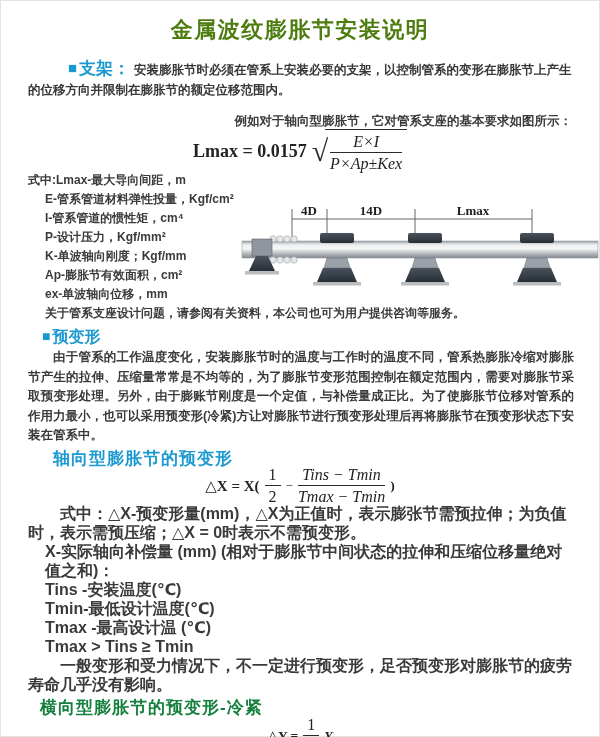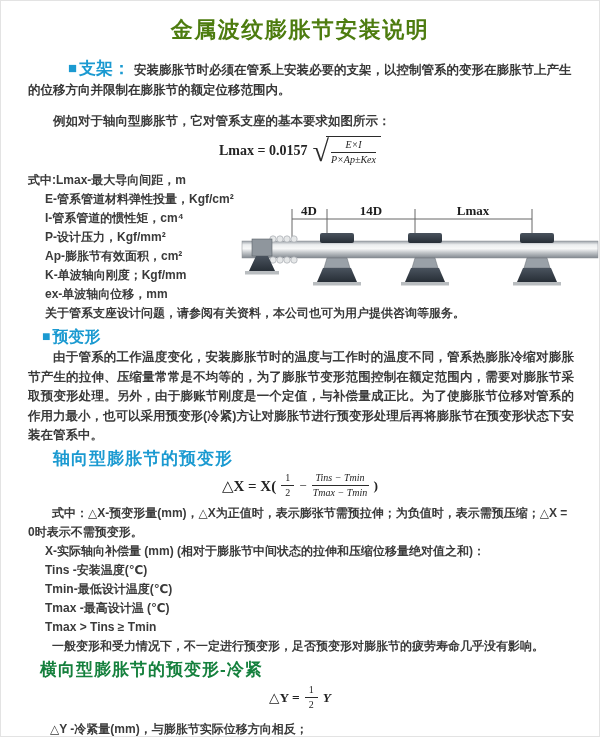--- a/index.html
+++ b/index.html
@@ -9,49 +9,49 @@
     box-shadow:inset 0 0 0 1px #e3e3e3;
   }
   .page-title{
     margin:15px 0 0;text-align:center;font-size:22px;font-weight:700;
     color:#4d7c0f;letter-spacing:1.5px;
   }
   
   .p-support{margin:13px 27px 12px 28px;font-size:12.5px;line-height:20px;text-indent:40px;font-weight:600;color:#383838;}
   .sec-marker{color:#1b9ad1;font-size:15px;vertical-align:1px;margin-right:2px;}
   .sec-label{color:#1b9ad1;font-size:17px;font-weight:700;margin-right:4px;}
-  .p-example{margin:1px 28px 0;font-size:12.5px;line-height:19px;text-indent:2em;font-weight:600;}
+  .p-example{margin:1px 28px 0;font-size:12.5px;line-height:19px;text-indent:2em;font-weight:600;text-align:right;}
   
   .formula{
     margin-top:4px;text-align:center;color:#232323;
     font-family:"Liberation Serif","DejaVu Serif",serif;height:32px;
     display:flex;align-items:center;justify-content:center;gap:5px;
   }
-  .f-bold{font-weight:700;font-size:14px;}
+  .f-bold{font-weight:700;font-size:18px;}
   .f-var{font-style:italic;}
-  .frac{display:inline-block;text-align:center;font-size:10px;line-height:1.2;vertical-align:middle;}
+  .frac{display:inline-block;text-align:center;font-size:16px;line-height:1.2;vertical-align:middle;}
   .frac .num{display:block;border-bottom:1px solid #2b2b2b;padding:0 4px 1px;}
   .frac .den{display:block;padding-top:1px;}
   .sqrt{display:inline-flex;align-items:center;}
   .sqrt-sym{font-size:30px;font-weight:400;line-height:0.8;margin-right:-3px;color:#2b2b2b;}
   .sqrt-body{display:inline-block;border-top:1.5px solid #2b2b2b;padding:2px 5px 0;}
   .f-op{font-size:13px;}
   
   .defs-wrap{position:relative;margin:4px 28px 0;font-size:12px;line-height:19px;font-weight:600;}
   .def-line{white-space:nowrap;}
   .def-line.indent{padding-left:17px;}
   .diagram{position:absolute;left:212px;top:32px;width:360px;height:95px;}
   .diagram text{font-family:"Liberation Serif","DejaVu Serif",serif;font-weight:700;font-size:13px;fill:#1d1d1d;}
   
   .sec-head2{margin:4px 0 0 42px;font-size:16px;font-weight:700;color:#1b9ad1;line-height:18px;}
   .sec-head2 .sec-marker{font-size:14px;}
   .p-preform{margin:2px 26px 0 28px;font-size:12.5px;line-height:19.5px;text-align:justify;text-indent:2em;font-weight:600;}
   .sub-head{margin:4px 0 0 53px;font-size:17px;font-weight:700;color:#1b9ad1;letter-spacing:1px;line-height:18px;}
   .sub-head2{margin:4px 0 0 40px;font-size:17px;font-weight:700;color:#15803d;letter-spacing:1px;line-height:20px;}
-  .notes{margin:4px 28px 0;font-size:12px;line-height:19px;font-weight:600;}
+  .notes{margin:4px 28px 0;font-size:16px;line-height:19px;font-weight:600;}
   .note-first{text-indent:2em;}
   .note-ind{padding-left:17px;}
   .note-last{text-indent:2em;}
   .final-note{margin:9px 28px 0 50px;font-size:12px;font-weight:600;}
   .formula-dx{height:28px;margin-top:4px;}
   .formula-dy{height:28px;margin-top:4px;}
 </style>
 </head>
 <body>
 
@@ -73,22 +73,22 @@
       </span>
     </span>
   </span>
 </div>
 
 <div class="defs-wrap">
   <div class="def-line">式中:Lmax-最大导向间距，m</div>
   <div class="def-line indent">E-管系管道材料弹性投量，Kgf/cm²</div>
   <div class="def-line indent">I-管系管道的惯性矩，cm⁴</div>
   <div class="def-line indent">P-设计压力，Kgf/mm²</div>
+  <div class="def-line indent">K-单波轴向刚度；Kgf/mm</div>
   <div class="def-line indent">Ap-膨胀节有效面积，cm²</div>
-  <div class="def-line indent">K-单波轴向刚度；Kgf/mm</div>
   <div class="def-line indent">ex-单波轴向位移，mm</div>
   <div class="def-line indent">关于管系支座设计问题，请参阅有关资料，本公司也可为用户提供咨询等服务。</div>
 
   <svg class="diagram" viewBox="0 0 360 95">
     <defs>
       <linearGradient id="pipeG" x1="0" y1="0" x2="0" y2="1">
         <stop offset="0" stop-color="#9aa0a6"></stop>
           <stop offset="0.22" stop-color="#eceeef"></stop>
         <stop offset="0.45" stop-color="#f7f8f8"></stop>
           <stop offset="0.68" stop-color="#c3c7ca"></stop>

